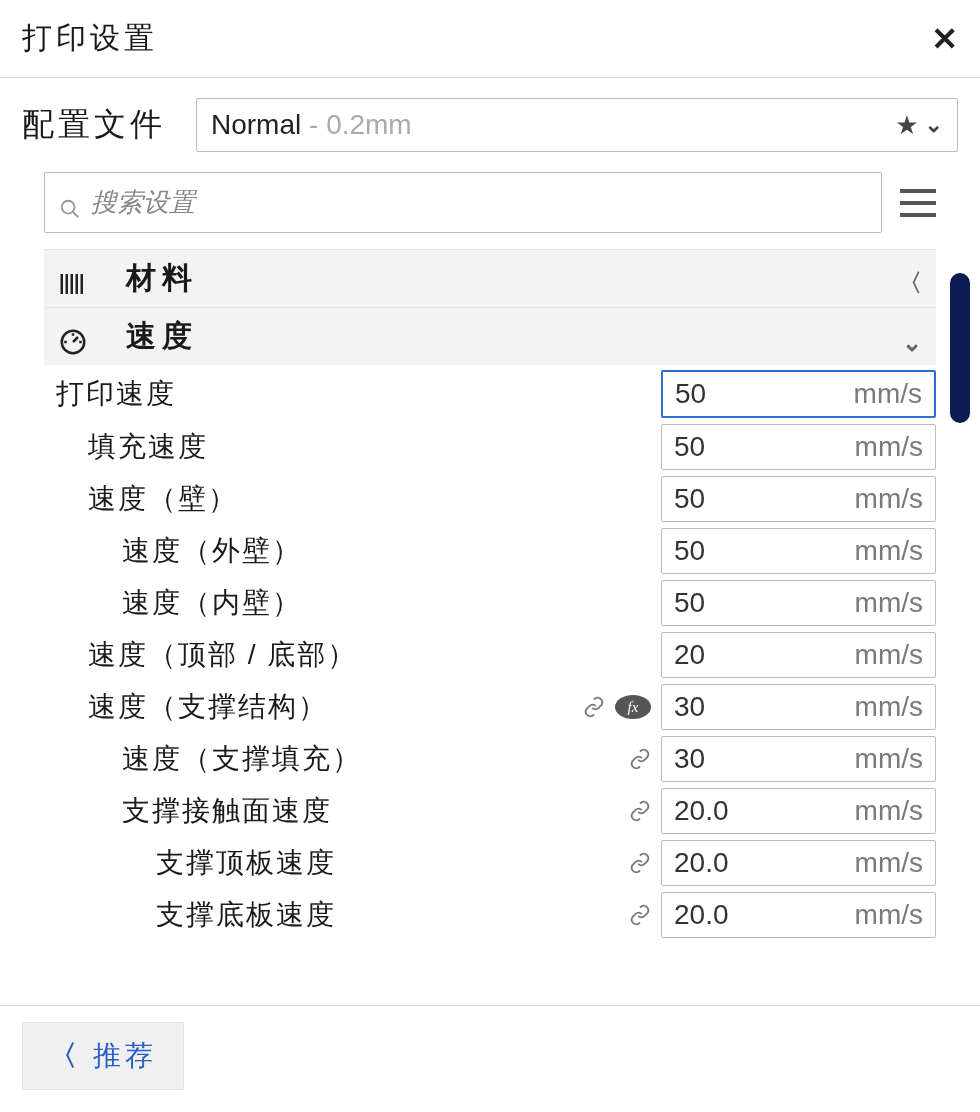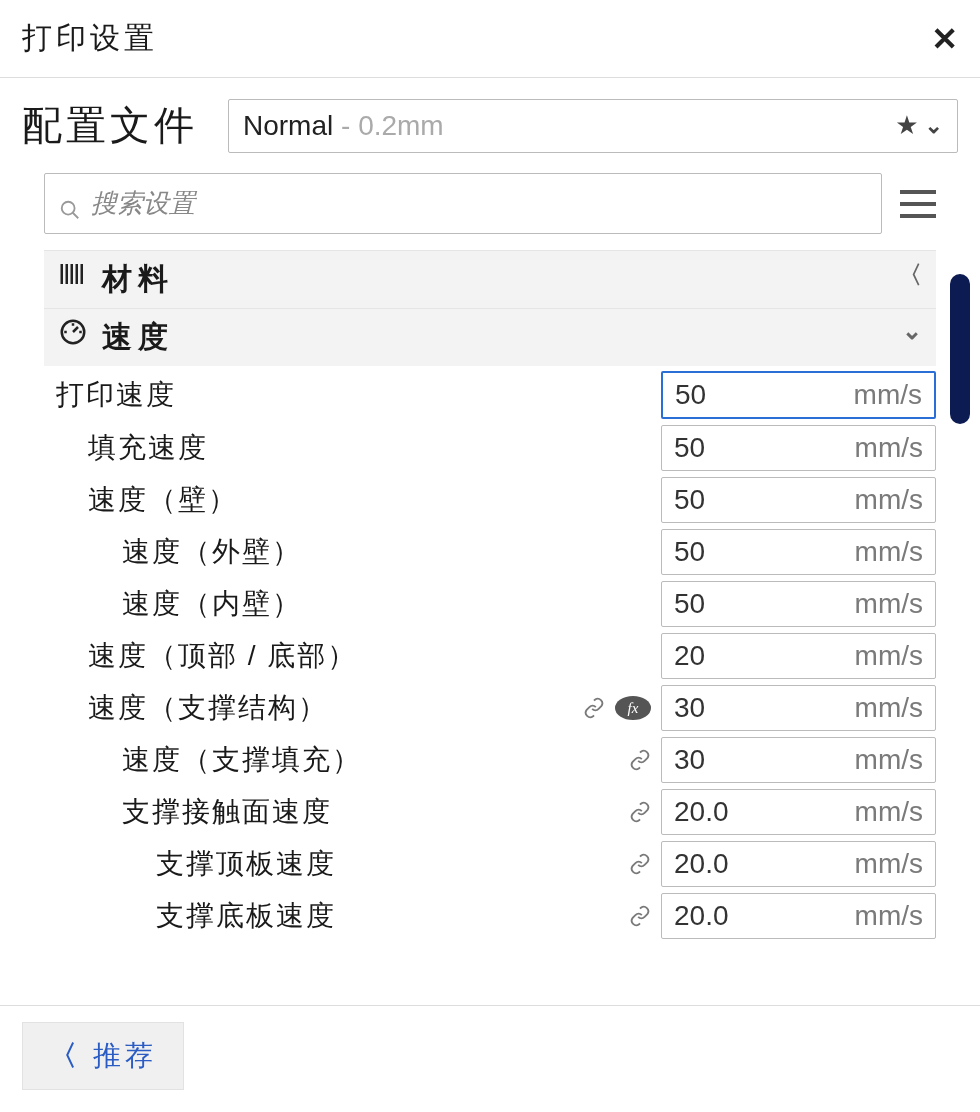--- a/index.html
+++ b/index.html
@@ -30,21 +30,21 @@
     color: #222;
     cursor: pointer;
   }
   .profile-row {
     display: flex;
     align-items: center;
     padding: 20px 22px 14px 22px;
     gap: 30px;
   }
   .profile-label {
-    font-size: 40px;
+    font-size: 32px;
     color: #1a1a1a;
     letter-spacing: 4px;
   }
   .profile-select {
     flex: 1;
     border: 1px solid #bbb;
     border-radius: 2px;
     padding: 10px 14px;
     display: flex;
     align-items: center;
@@ -83,27 +83,28 @@
     justify-content: space-between;
     cursor: pointer;
   }
   .hamburger span { display:block; height:4px; background:#555; }
   .settings-container {
     position: relative;
     padding: 0 44px 0 44px;
   }
   .section-header {
     display: flex;
-    align-items: flex-start;
+    align-items: flex-end;
     background: #f3f3f4;
     padding: 8px 14px;
     font-size: 30px;
     font-weight: 600;
     color: #1a1a1a;
     border-top: 1px solid #e5e5e5;
+    gap: 24px;
   }
   .section-header .icon-slot {
     width: 44px;
     display: flex;
     align-items: center;
     justify-content: flex-start;
   }
   .section-header .title { flex:1; letter-spacing: 6px; }
   .section-header .chev {
     color:#666;

